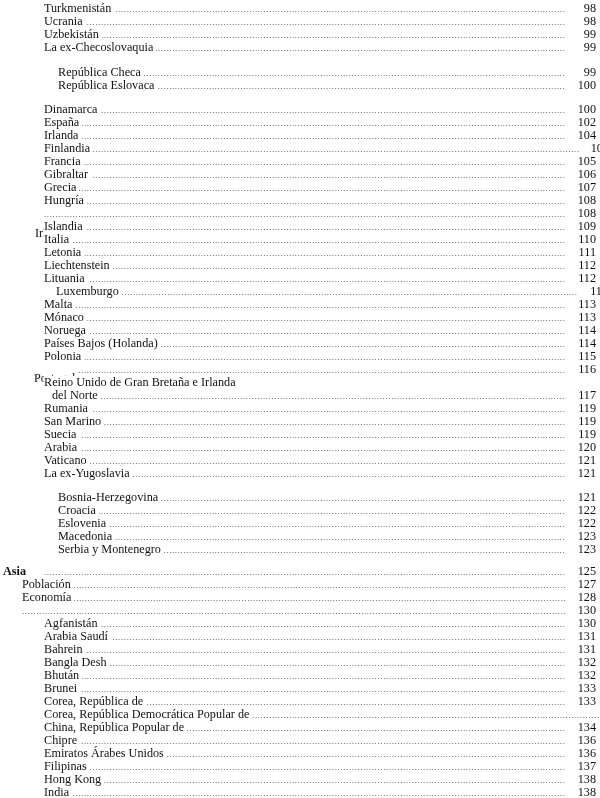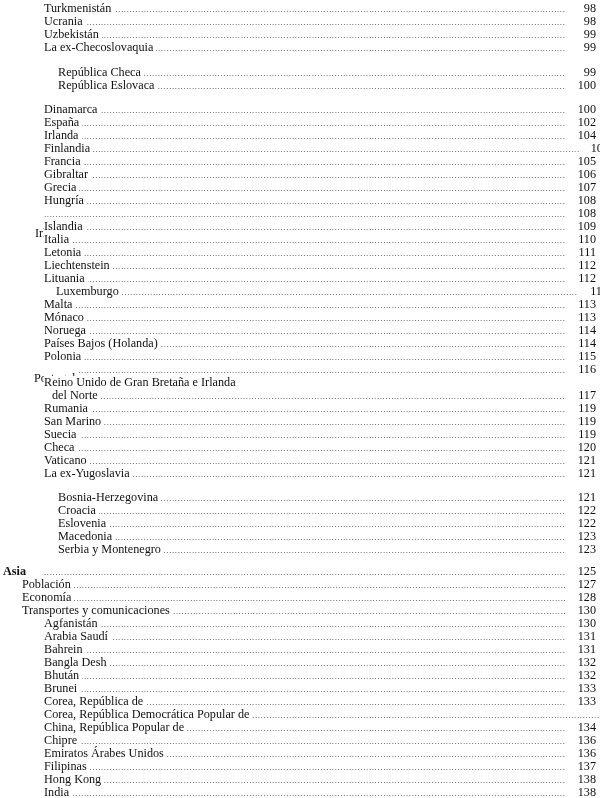--- a/index.html
+++ b/index.html
@@ -219,21 +219,21 @@
       <span class="label" style="left: 44px;">San Marino</span>
       <span class="page">119</span>
     </div>
     <div class="row" style="top: 428px;">
       <span class="dots" style="left: 44px;"></span>
       <span class="label" style="left: 44px;">Suecia</span>
       <span class="page">119</span>
     </div>
     <div class="row" style="top: 441px;">
       <span class="dots" style="left: 44px;"></span>
-      <span class="label" style="left: 44px;">Checa</span>
+      <span class="label" style="left: 44px;">Arabia</span>
       <span class="page">120</span>
     </div>
     <div class="row" style="top: 454px;">
       <span class="dots" style="left: 44px;"></span>
       <span class="label" style="left: 44px;">Vaticano</span>
       <span class="page">121</span>
     </div>
     <div class="row" style="top: 467px;">
       <span class="dots" style="left: 44px;"></span>
       <span class="label" style="left: 44px;">La ex-Yugoslavia</span>
@@ -274,21 +274,20 @@
       <span class="label" style="left: 22px;">Población</span>
       <span class="page">127</span>
     </div>
     <div class="row" style="top: 591px;">
       <span class="dots" style="left: 22px;"></span>
       <span class="label" style="left: 22px;">Economía</span>
       <span class="page">128</span>
     </div>
     <div class="row" style="top: 604px;">
       <span class="dots" style="left: 22px;"></span>
-      <span class="label" style="left: 22px;">Transportes y comunicaciones</span>
       <span class="page">130</span>
     </div>
     <div class="row" style="top: 617px; text-decoration: underline;">
       <span class="dots" style="left: 44px;"></span>
       <span class="label" style="left: 44px;">Agfanistán</span>
       <span class="page">130</span>
     </div>
     <div class="row" style="top: 630px;">
       <span class="dots" style="left: 44px;"></span>
       <span class="label" style="left: 44px;">Arabia Saudí</span>

